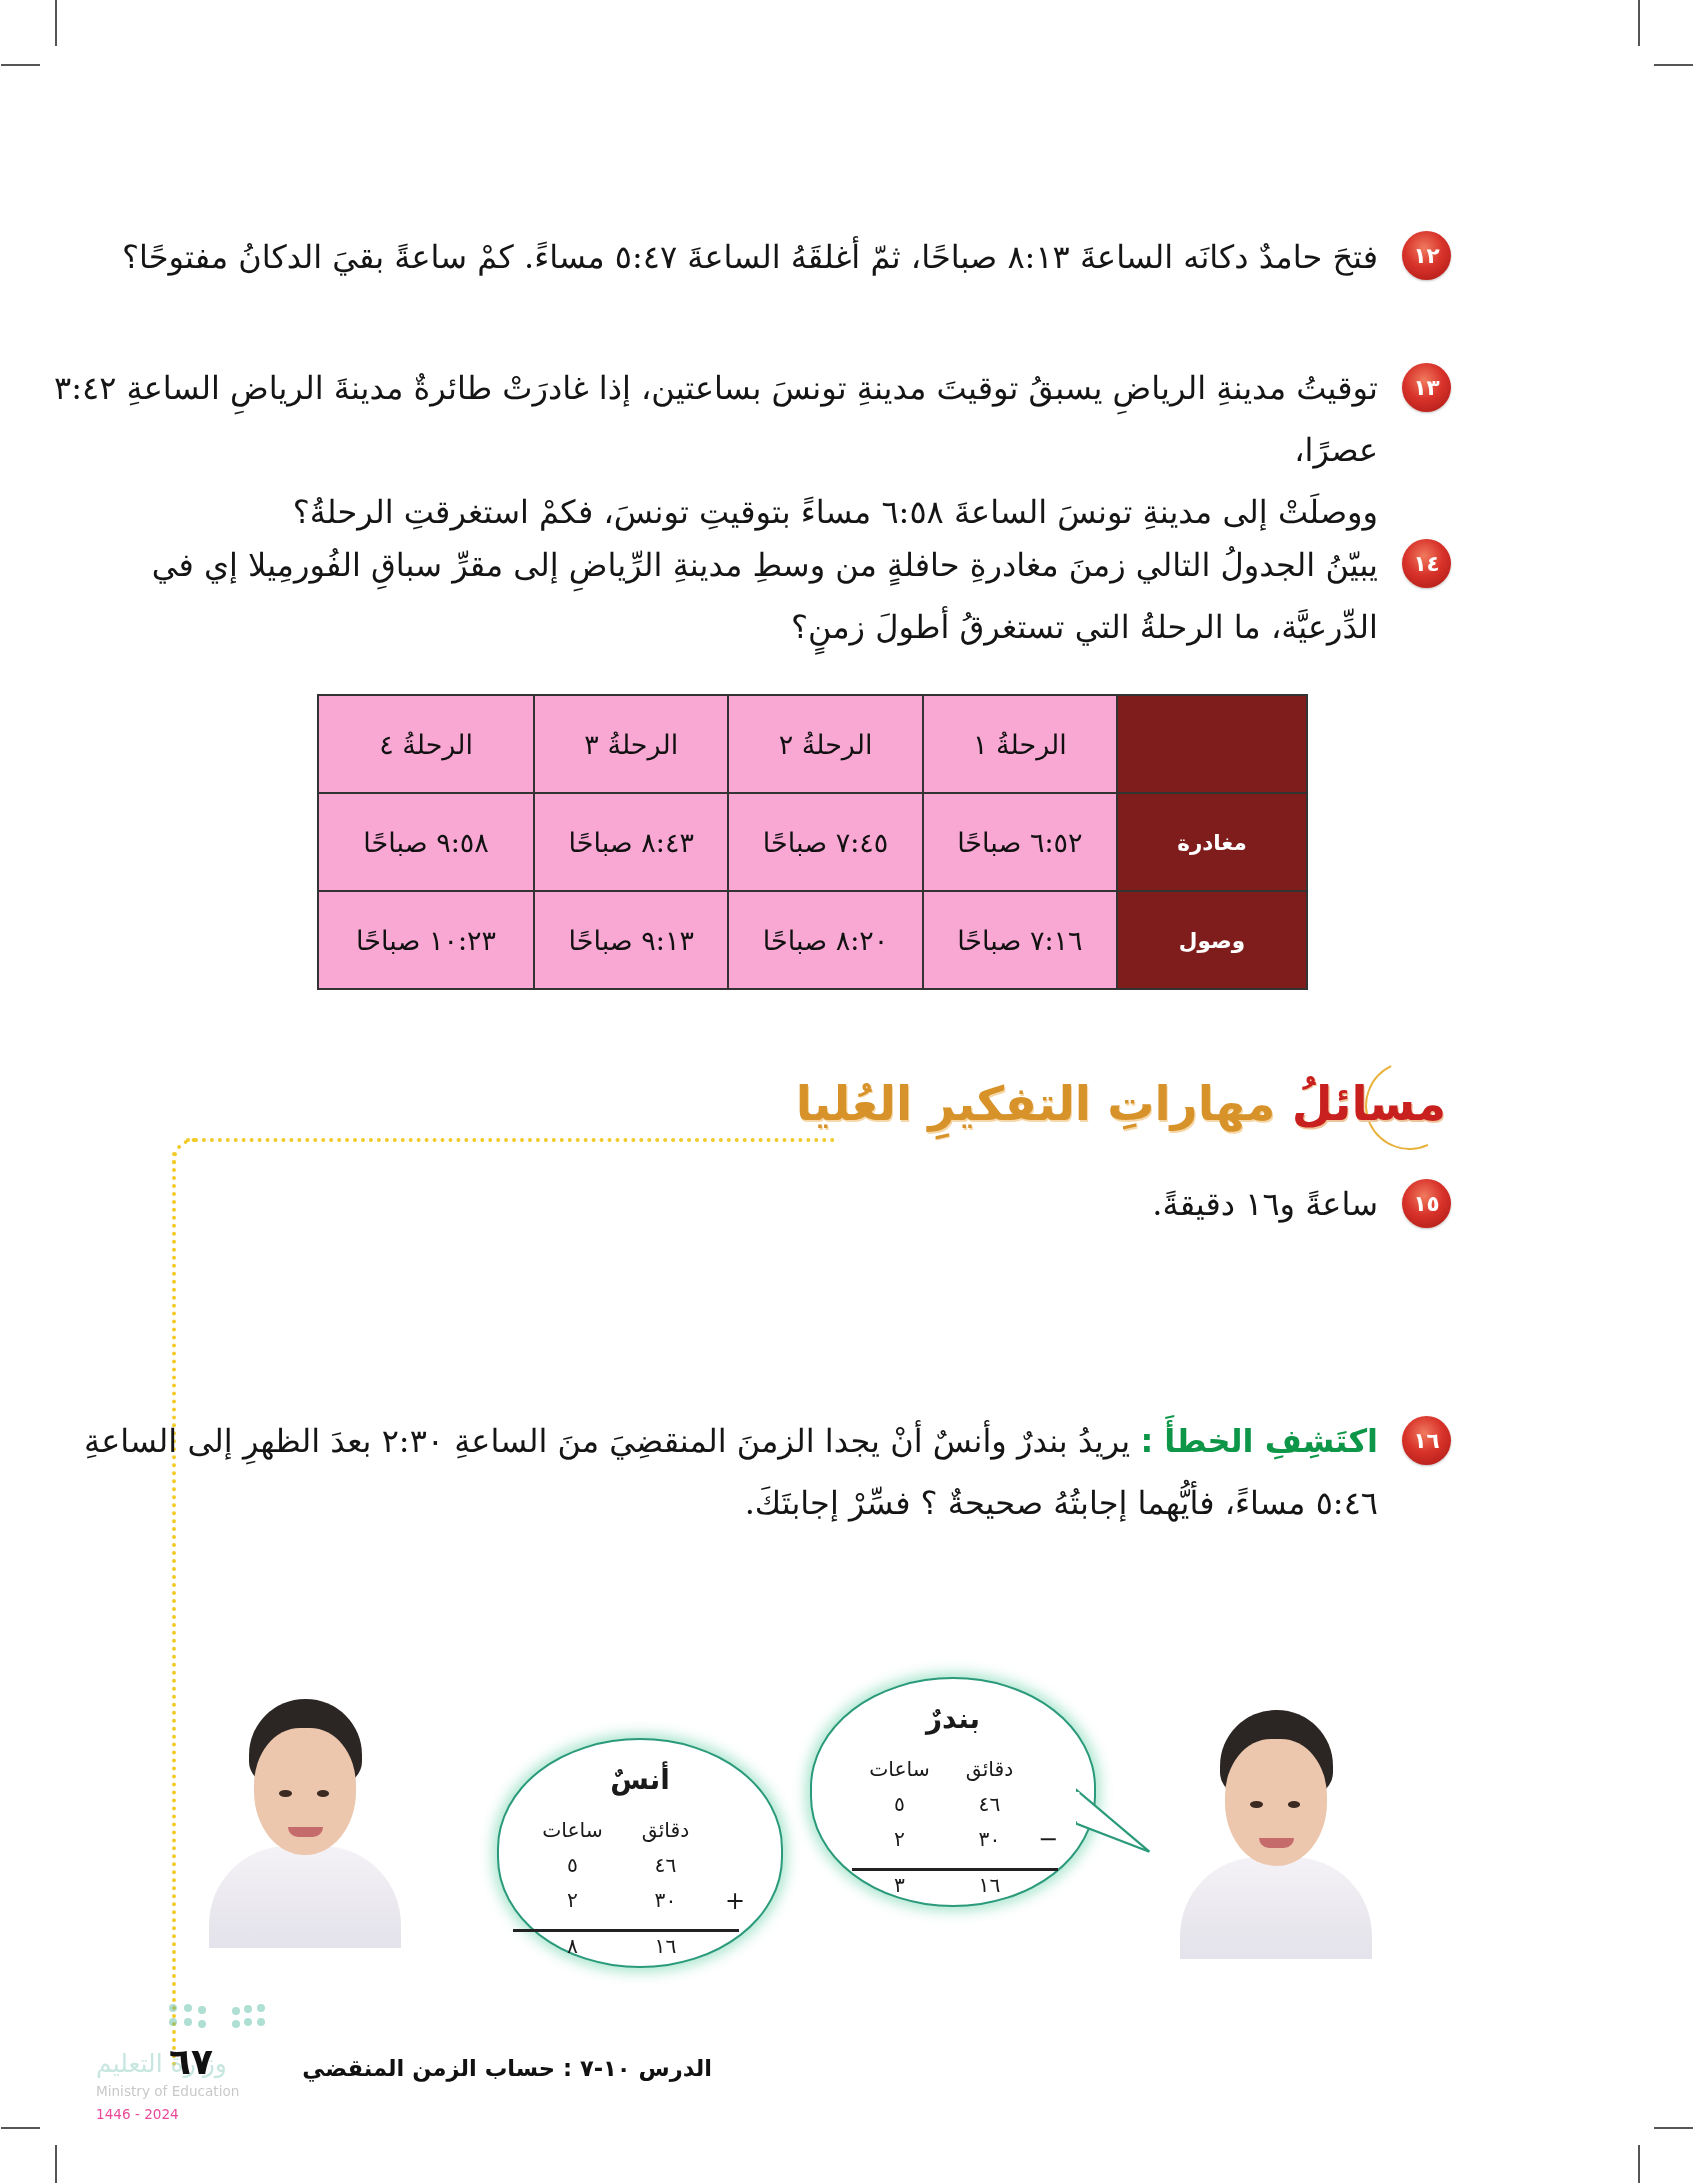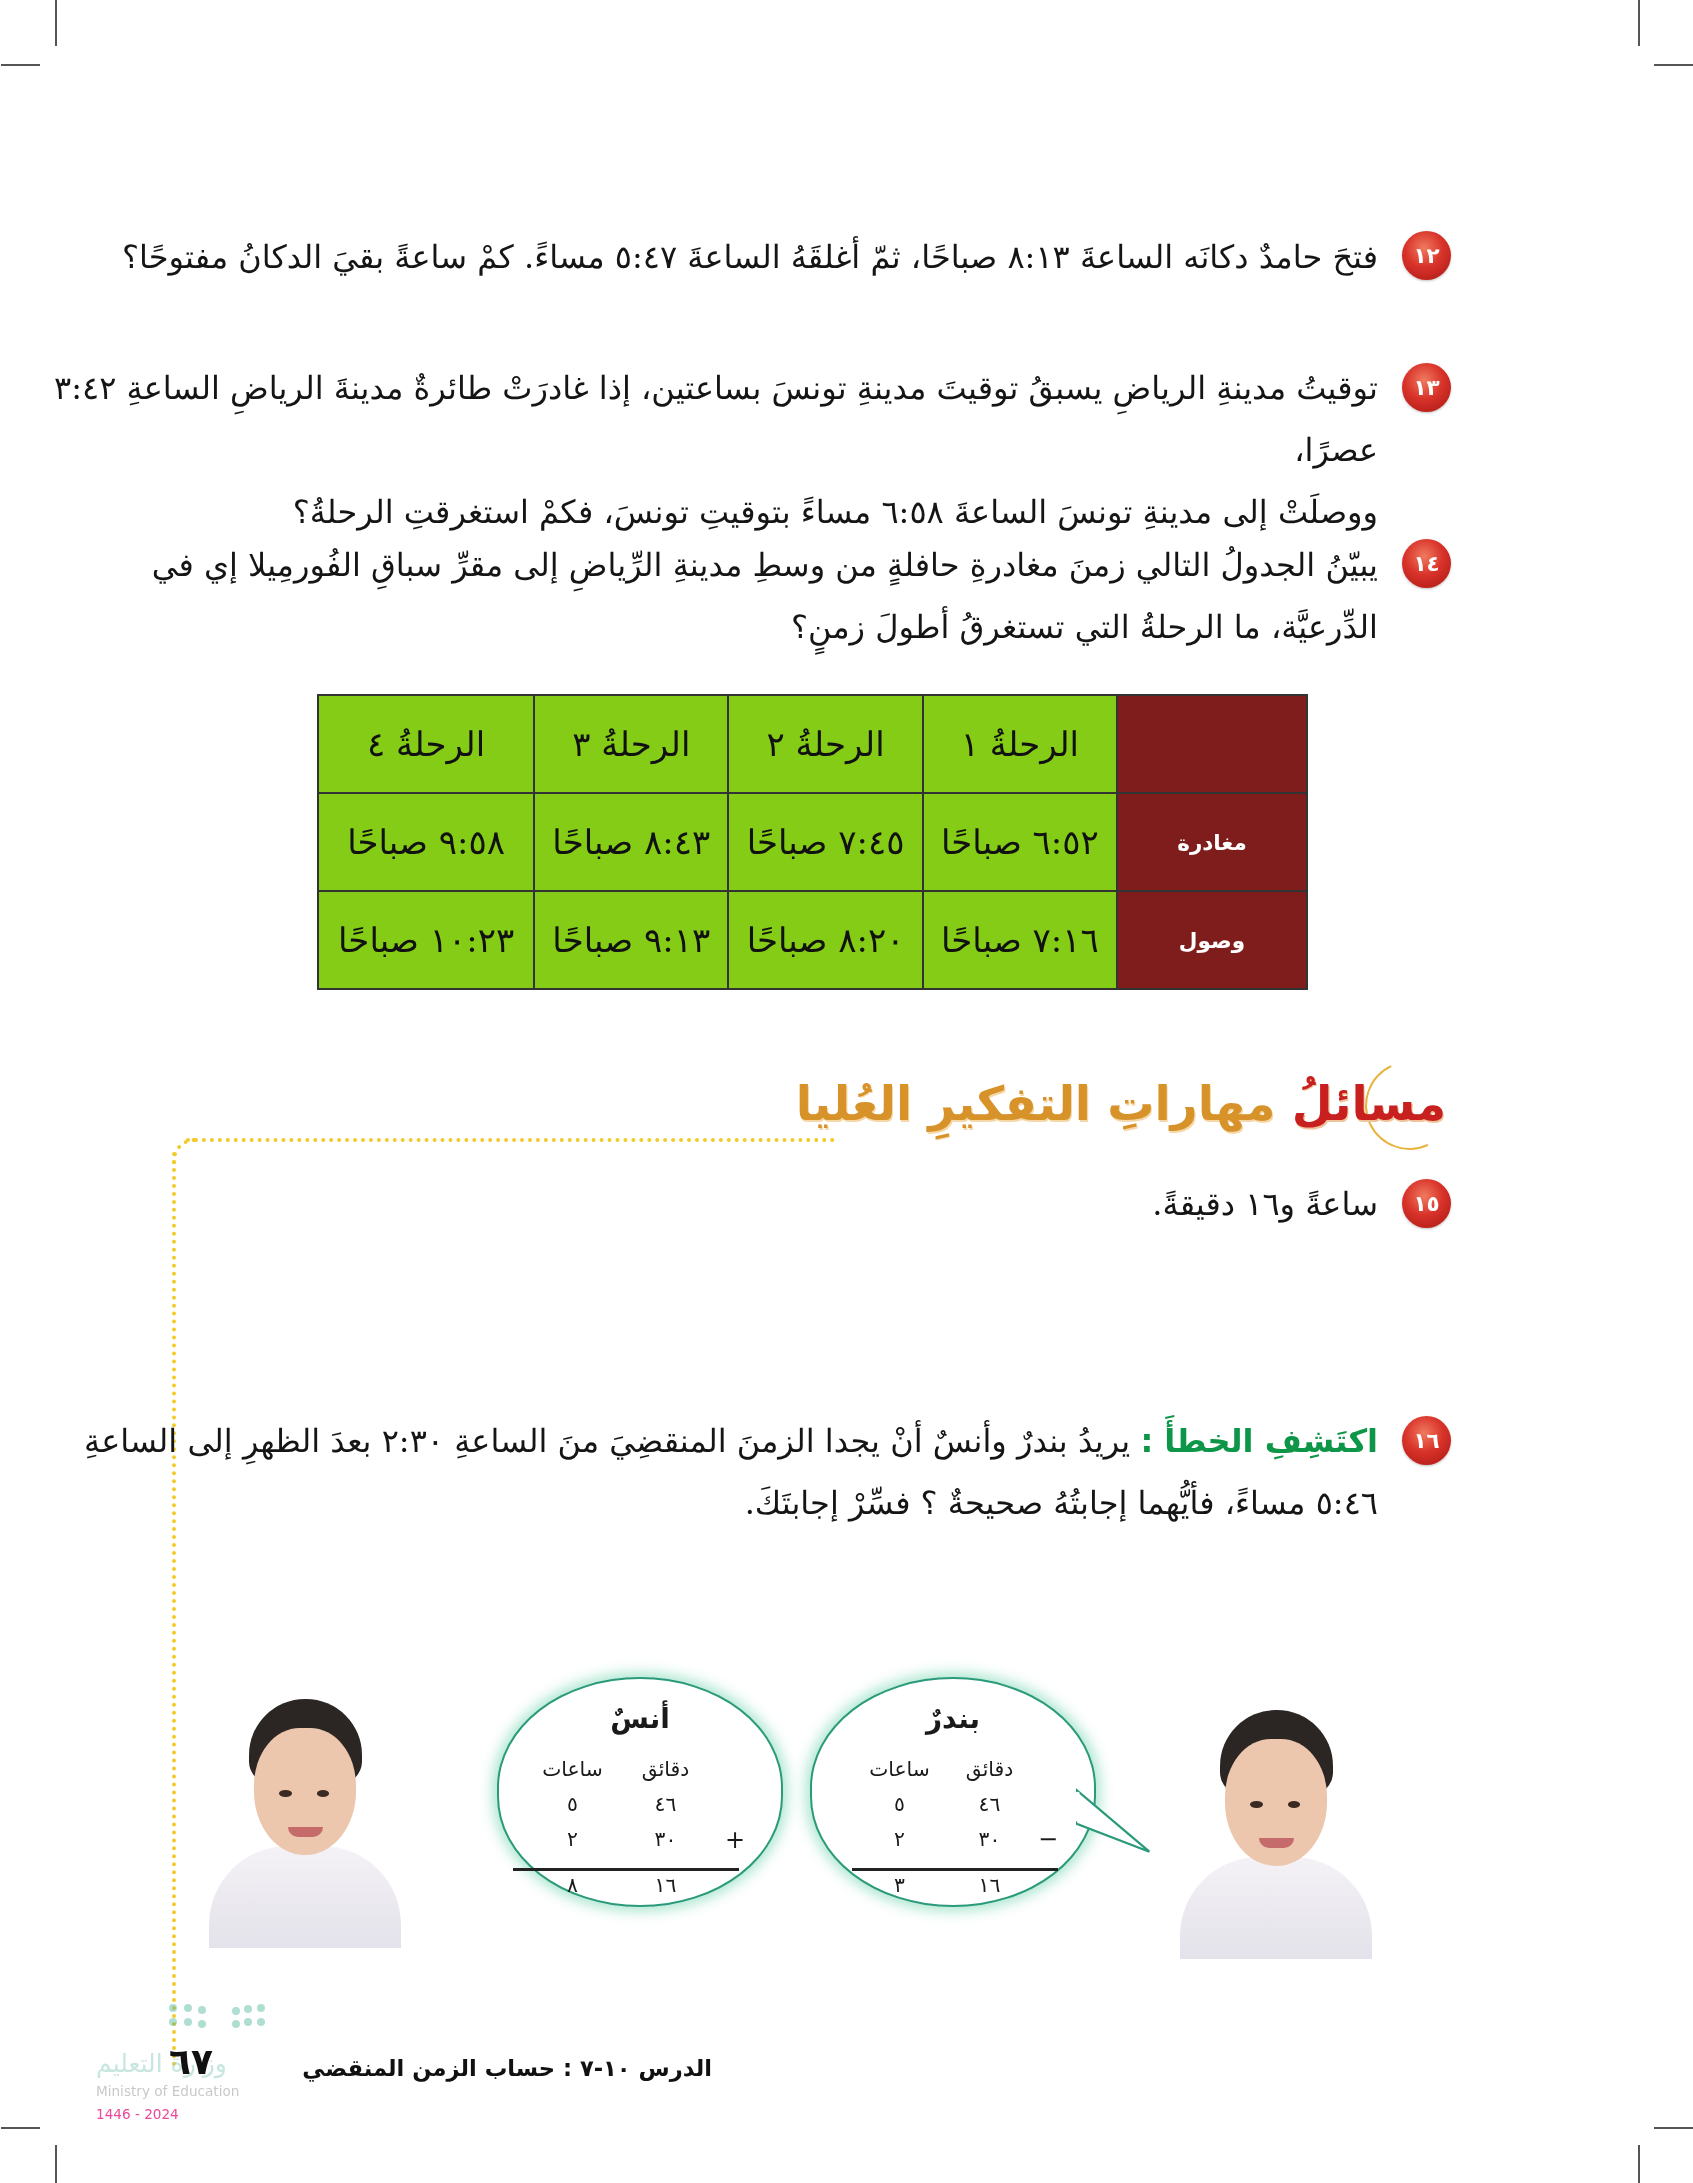--- a/index.html
+++ b/index.html
@@ -32,22 +32,22 @@
     position: absolute; left: 317px; top: 694px; width: 991px;
     border-collapse: collapse; direction: rtl;
     font-family: "DejaVu Serif", serif;
   }
   .bus-table .title-row td {
     background: #0b4ea2; color: #fff; height: 56px; text-align: center;
     font-family: "DejaVu Sans", sans-serif; font-weight: bold; font-size: 21.5px;
     border: 2.3px solid #1a2a55;
   }
   .bus-table td {
-    border: 2.3px solid #333; text-align: center; font-size: 34px; height: 94px;
-    background: #84cc16; color: #111;
+    border: 2.3px solid #333; text-align: center; font-size: 27px; height: 94px;
+    background: #f9a8d4; color: #111;
   }
   .bus-table td.row-head {
     background: #7f1d1d; color: #fff; font-family: "DejaVu Sans", sans-serif;
     font-weight: bold; font-size: 21.5px; width: 186px;
   }
   .bus-table tr.trips td { height: 94px; }
 
   
   .hots-title {
     position: absolute; right: 248px; top: 1076px; direction: rtl;
@@ -209,21 +209,21 @@
 <div class="child" style="left:209px;top:1688px;">
   <div class="body"></div>
   <div class="hair"></div>
   <div class="face">
     <div class="eye" style="left:25.4px;"></div>
     <div class="eye" style="left:63px;"></div>
     <div class="mouth"></div>
   </div>
 </div>
 
-<div class="bubble" style="left:497px;top:1677px;">
+<div class="bubble" style="left:497px;top:1738px;">
   <div class="name">أنسٌ</div>
   <div class="col" style="left:127px;top:73px;">
     <div class="cell">دقائق</div>
     <div class="cell">٤٦</div>
     <div class="cell">٣٠</div>
     <div class="cell" style="height:11.3px;"></div>
     <div class="cell">١٦</div>
   </div>
   <div class="col" style="left:34px;top:73px;">
     <div class="cell">ساعات</div>

